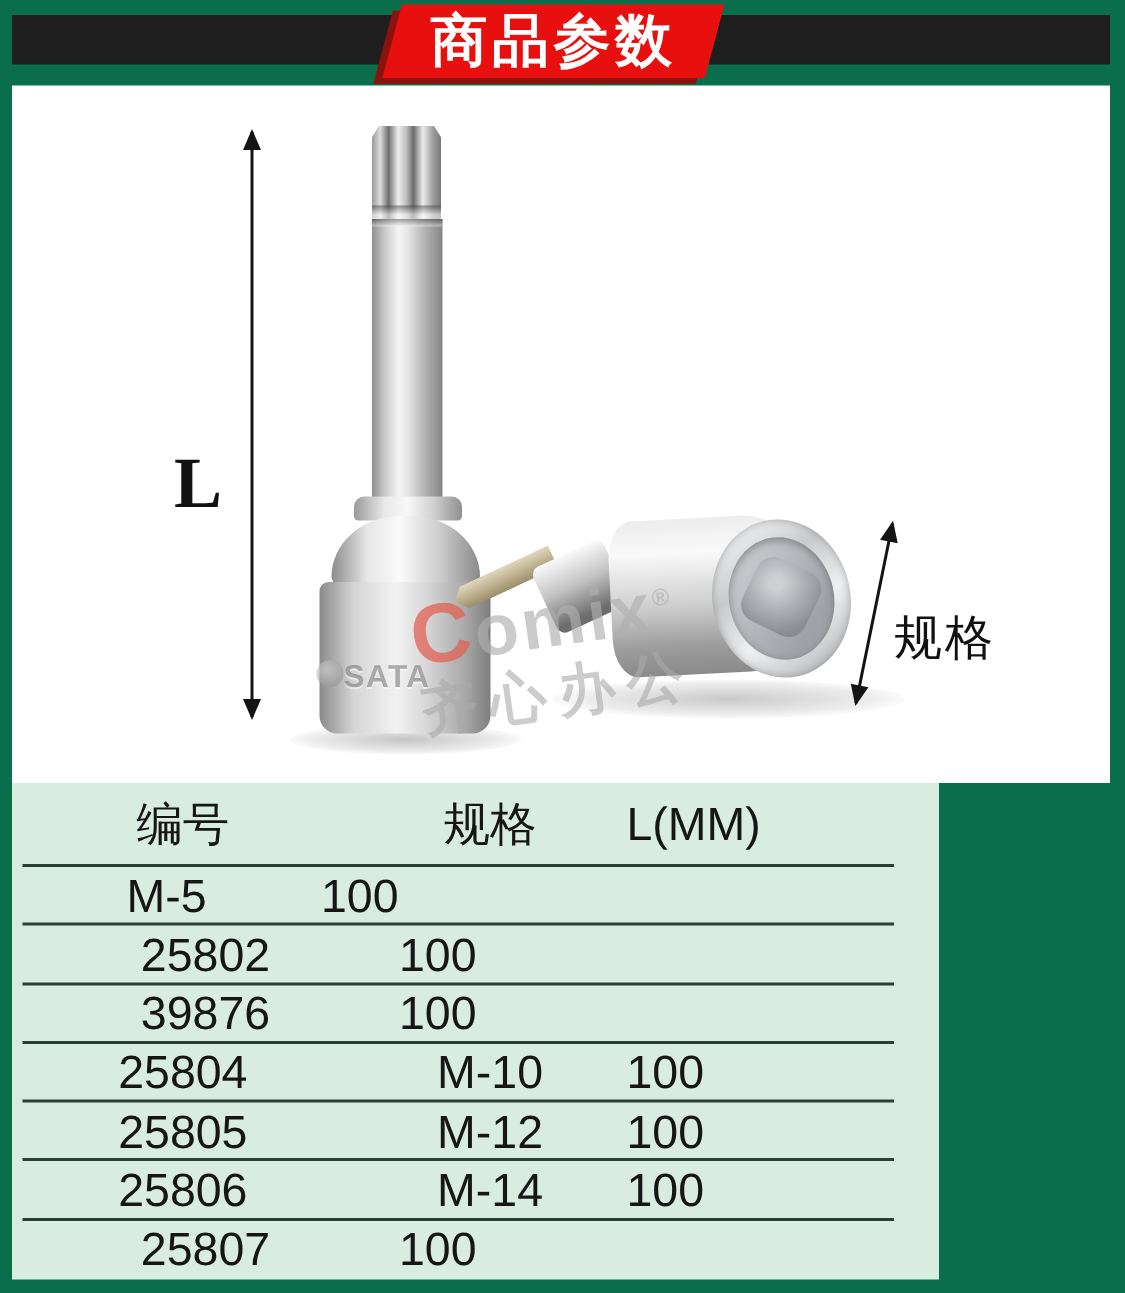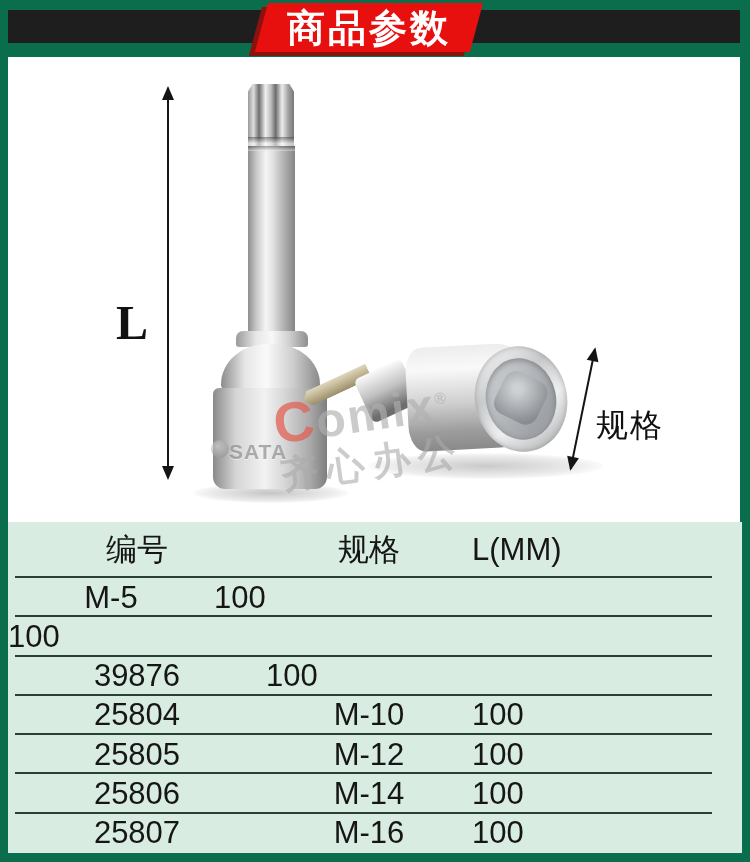--- a/index.html
+++ b/index.html
@@ -118,21 +118,21 @@
   .d-arrow::after{bottom:-2px;border-top:14px solid #141414;}
   .label-spec{position:absolute;left:588px;top:347px;font-size:32px;color:#111;z-index:12;letter-spacing:2px;}
   
   .watermark{position:absolute;left:268px;top:326px;transform:rotate(-8deg);z-index:20;line-height:1.05;}
   .wm-line1{font-size:48px;font-weight:bold;color:rgba(175,175,175,.65);letter-spacing:2px;}
   .wm-line1 .wm-c{color:rgba(224,96,84,.75);font-size:56px;}
   .wm-line1 sup{font-size:16px;color:rgba(175,175,175,.65);}
   .wm-line2{font-size:38px;font-weight:bold;color:rgba(170,170,170,.6);letter-spacing:8px;margin-top:2px;}
   
   .spec-table{
-    position:absolute;left:8px;top:522px;width:734px;height:331px;background:#d8ece2;
+    position:absolute;left:8px;top:522px;width:618px;height:331px;background:#d8ece2;
     display:flex;flex-direction:column;color:#161616;z-index:2;
   }
   .t-row{display:flex;align-items:center;position:relative;flex:1;}
   .t-row.t-head{flex:0 0 56px;}
   .t-row::after{content:"";position:absolute;left:7px;right:30px;bottom:0;height:2px;background:#2a3f35;}
   .t-row.no-line::after{display:none;}
   .t-c1{width:258px;text-align:center;}
   .t-c2{width:206px;text-align:center;}
   .t-c3{width:236px;}
   .t-row span{font-size:31px;}
@@ -184,20 +184,21 @@
   <div class="t-row t-head">
     <span class="t-c1">编号</span>
     <span class="t-c2">规格</span>
     <span class="t-c3">L(MM)</span>
   </div>
   <div class="t-row">
     <span class="t-c2">M-5</span>
     <span class="t-c3">100</span>
   </div>
   <div class="t-row">
+    <span class="t-c1">25802</span>
     <span class="t-c3">100</span>
   </div>
   <div class="t-row">
     <span class="t-c1">39876</span>
     <span class="t-c3">100</span>
   </div>
   <div class="t-row">
     <span class="t-c1">25804</span>
     <span class="t-c2">M-10</span>
     <span class="t-c3">100</span>
@@ -207,16 +208,15 @@
     <span class="t-c2">M-12</span>
     <span class="t-c3">100</span>
   </div>
   <div class="t-row">
     <span class="t-c1">25806</span>
     <span class="t-c2">M-14</span>
     <span class="t-c3">100</span>
   </div>
   <div class="t-row no-line">
     <span class="t-c1">25807</span>
-    <span class="t-c2">M-16</span>
     <span class="t-c3">100</span>
   </div>
 </div>
 
 </body></html>

